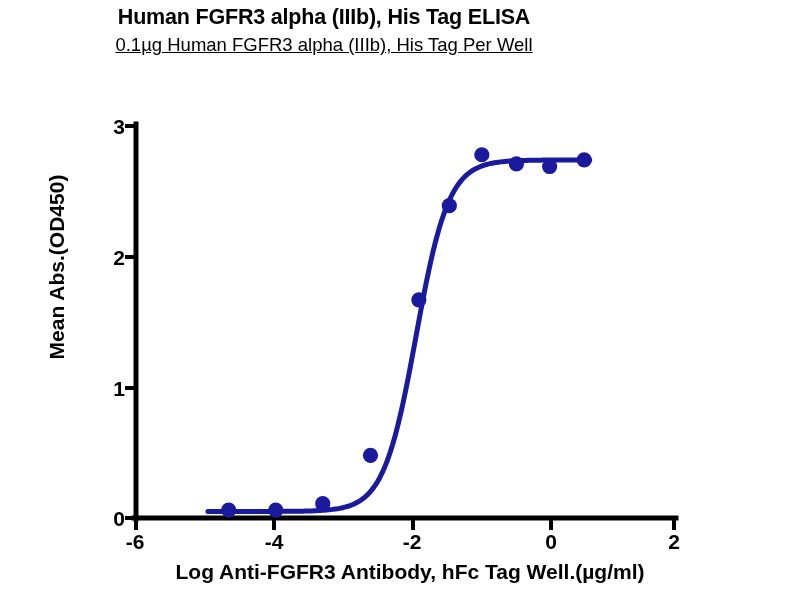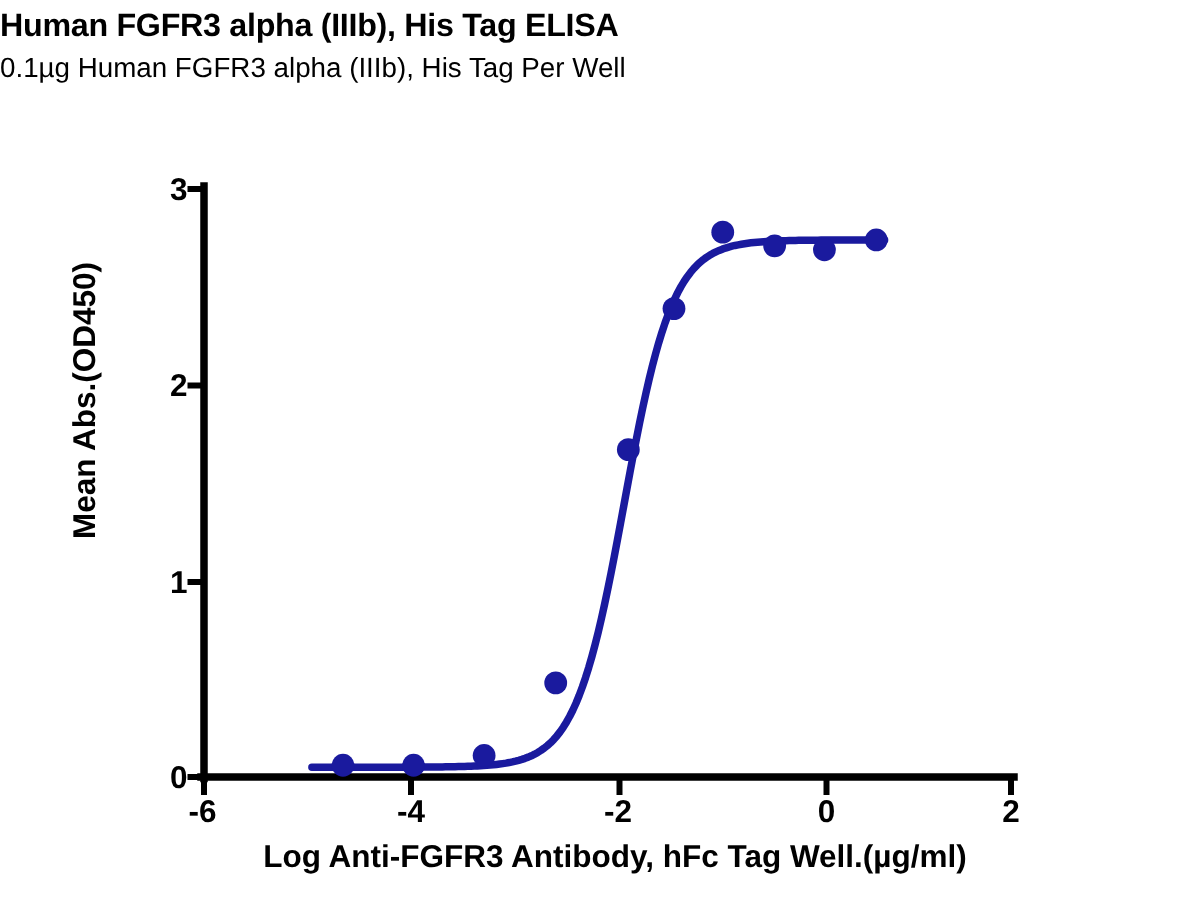--- a/index.html
+++ b/index.html
@@ -22,35 +22,36 @@
     width: 800px;
     height: 600px;
   }
 
   
   .title-block {
     position: absolute;
     left: 0;
     top: 4px;
     width: 648px;
-    text-align: left;
+    text-align: center;
   }
   .chart-title {
     font-size: 21.5px;
     font-weight: bold;
     letter-spacing: -0.2px;
     line-height: 26px;
     white-space: nowrap;
   }
   .chart-subtitle {
     font-size: 18.5px;
     font-weight: normal;
     line-height: 24px;
     margin-top: 3px;
     white-space: nowrap;
+    text-decoration: underline;
   }
 
   
   .ylabel {
     position: absolute;
     left: -103px;
     top: 255px;
     width: 320px;
     text-align: center;
     font-size: 21px;

